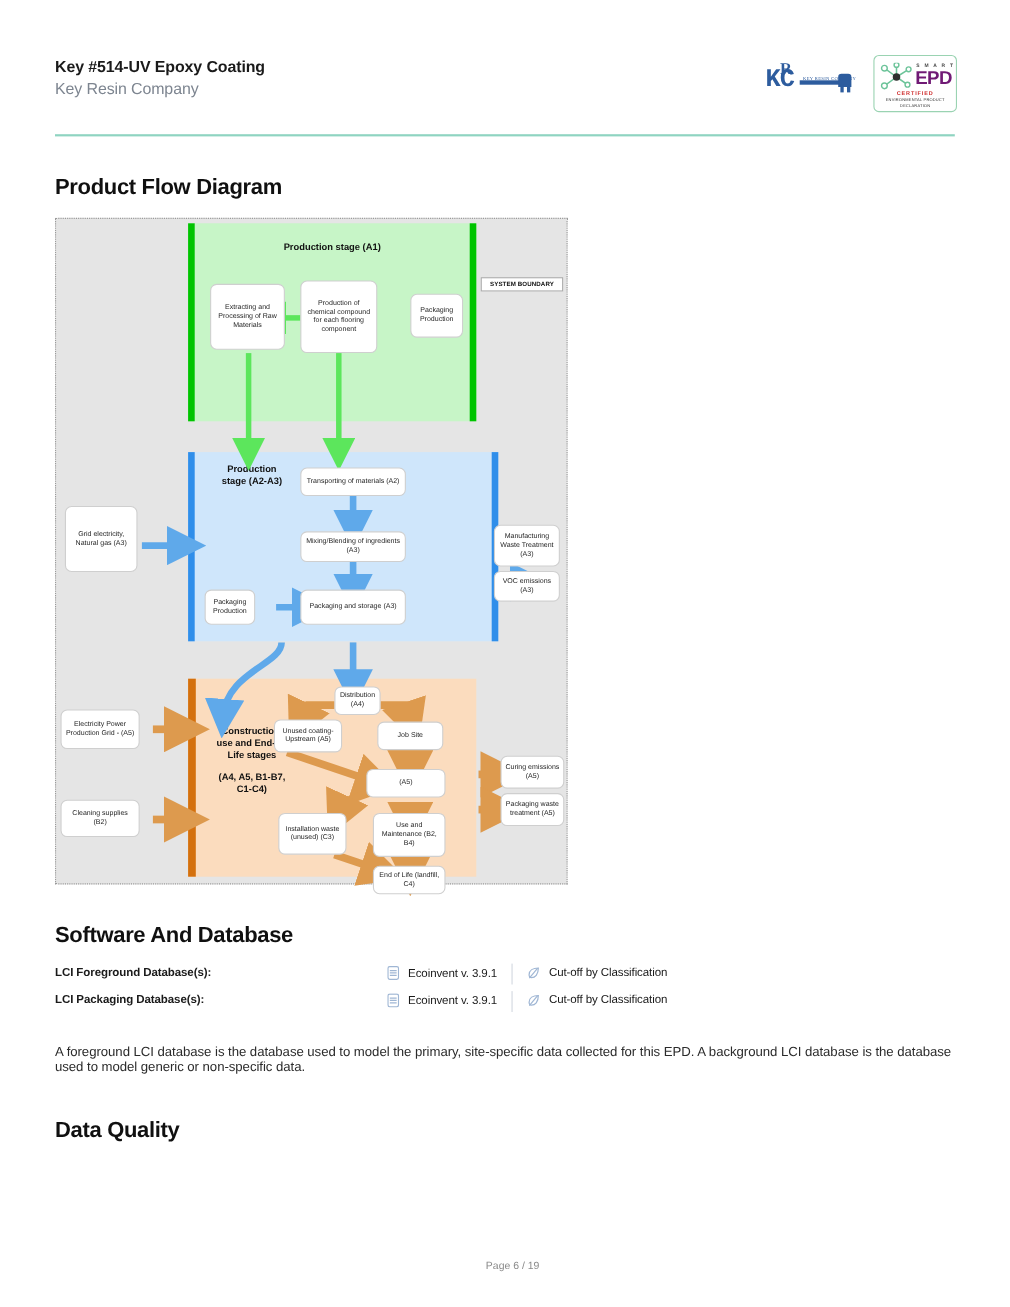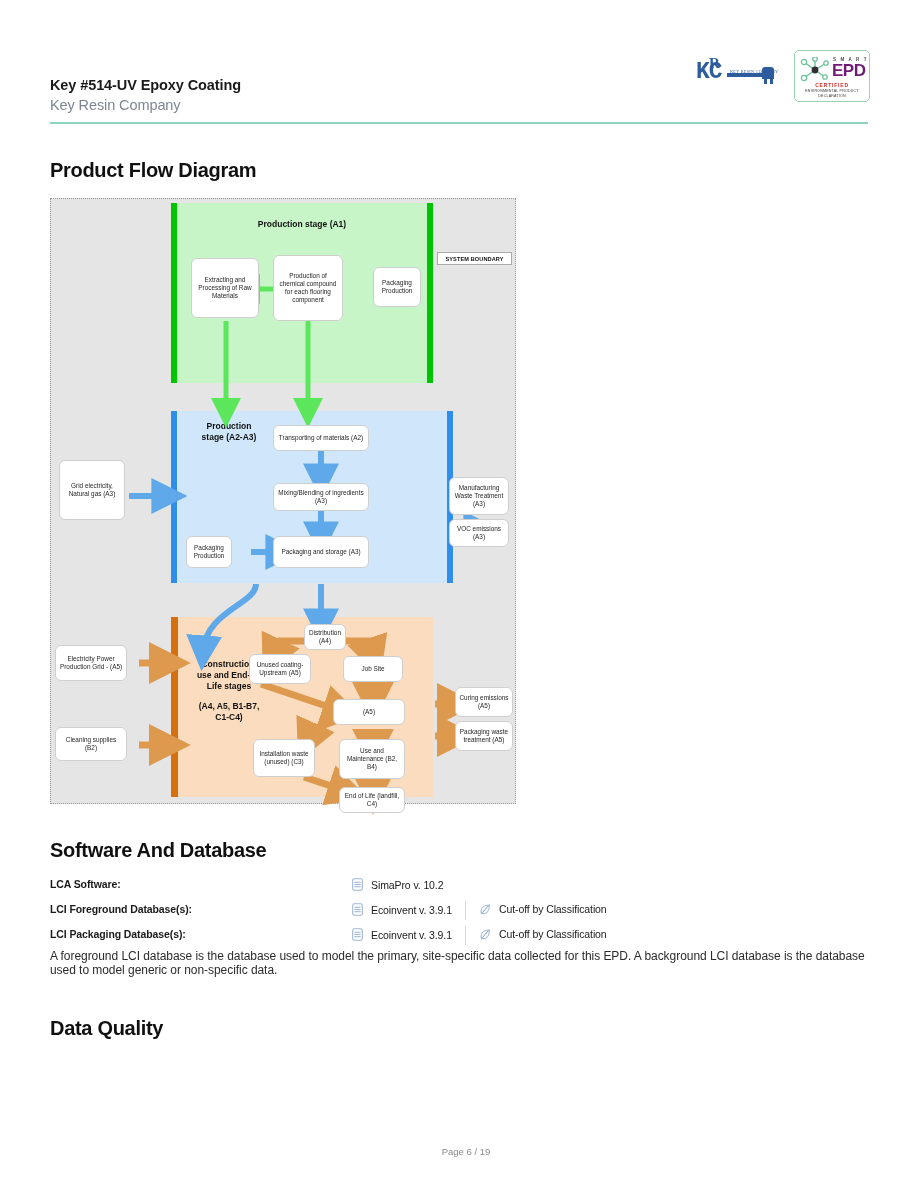--- a/index.html
+++ b/index.html
@@ -14,21 +14,20 @@
   }
 
   
   #header {
     position: absolute; left: 50px; top: 52px; width: 820px; height: 70px;
   }
   #header-titles { position:absolute; left:0; top:0; }
   #doc-title {
     font-size: 14.5px; font-weight: bold; color: #1a1a1a; letter-spacing: -0.1px;
     line-height: 19px;
-    margin-top: 24px;
   }
   #doc-subtitle {
     font-size: 14.5px; font-weight: normal; color: #7d8590; letter-spacing: -0.1px;
     line-height: 19px; margin-top: 1px;
   }
   #header-logos {
     position: absolute; right: 0; top: -2px;
     display:flex; align-items:center; gap: 18px;
   }
   
@@ -337,32 +336,20 @@
   <div class="node" style="left:288px; top:588px; width:66px; height:26px;">End of Life (landfill, C4)</div>
 
   <div class="node" style="left:404px; top:488px; width:58px; height:30px;">Curing emissions (A5)</div>
   <div class="node" style="left:404px; top:522px; width:58px; height:30px;">Packaging waste treatment (A5)</div>
 </div>
 
 <div class="section-heading" id="h-software">Software And Database</div>
 
 <div id="software-rows">
 
-  <div class="sw-row">
-    <span class="sw-label">LCA Software:</span>
-    <span class="sw-v1">
-      <svg class="db-icon" width="11" height="13" viewBox="0 0 11 13">
-        <rect x="0.7" y="0.7" width="9.6" height="11.6" rx="1.6" fill="none" stroke="#9fb6d4" stroke-width="1.1"></rect>
-        <line x1="2.4" y1="4.3" x2="8.6" y2="4.3" stroke="#9fb6d4" stroke-width="1.1"></line>
-        <line x1="2.4" y1="6.5" x2="8.6" y2="6.5" stroke="#9fb6d4" stroke-width="1.1"></line>
-        <line x1="2.4" y1="8.7" x2="8.6" y2="8.7" stroke="#9fb6d4" stroke-width="1.1"></line>
-      </svg>
-      <span class="sw-text">SimaPro v. 10.2</span>
-    </span>
-  </div>
 
   <div class="sw-row">
     <span class="sw-label">LCI Foreground Database(s):</span>
     <span class="sw-v1">
       <svg class="db-icon" width="11" height="13" viewBox="0 0 11 13">
         <rect x="0.7" y="0.7" width="9.6" height="11.6" rx="1.6" fill="none" stroke="#9fb6d4" stroke-width="1.1"></rect>
         <line x1="2.4" y1="4.3" x2="8.6" y2="4.3" stroke="#9fb6d4" stroke-width="1.1"></line>
         <line x1="2.4" y1="6.5" x2="8.6" y2="6.5" stroke="#9fb6d4" stroke-width="1.1"></line>
         <line x1="2.4" y1="8.7" x2="8.6" y2="8.7" stroke="#9fb6d4" stroke-width="1.1"></line>
       </svg>

